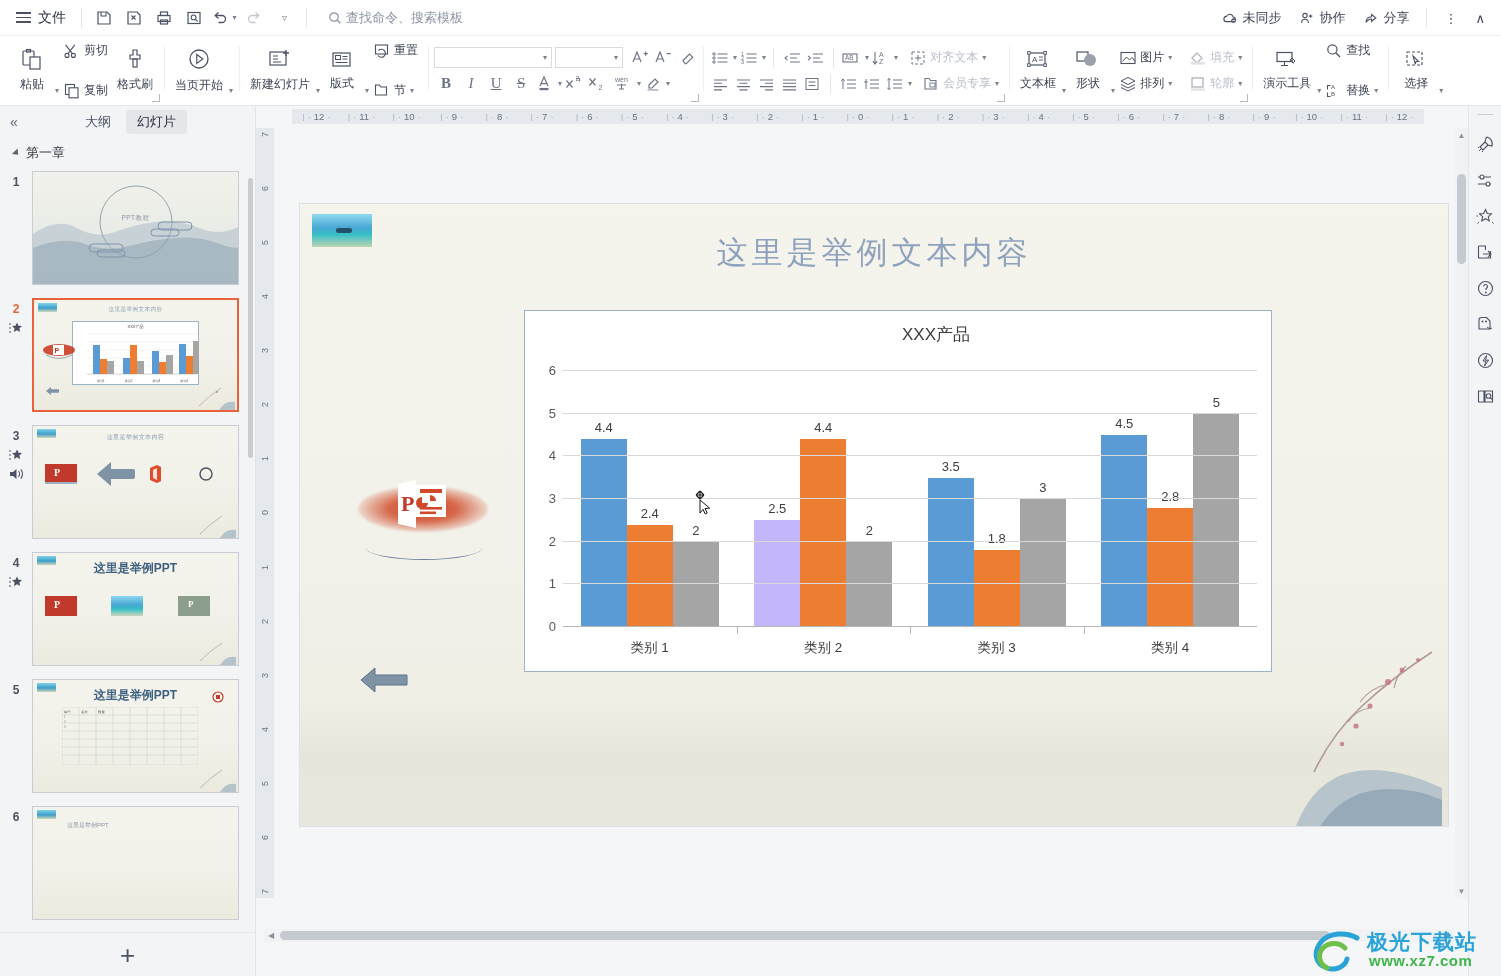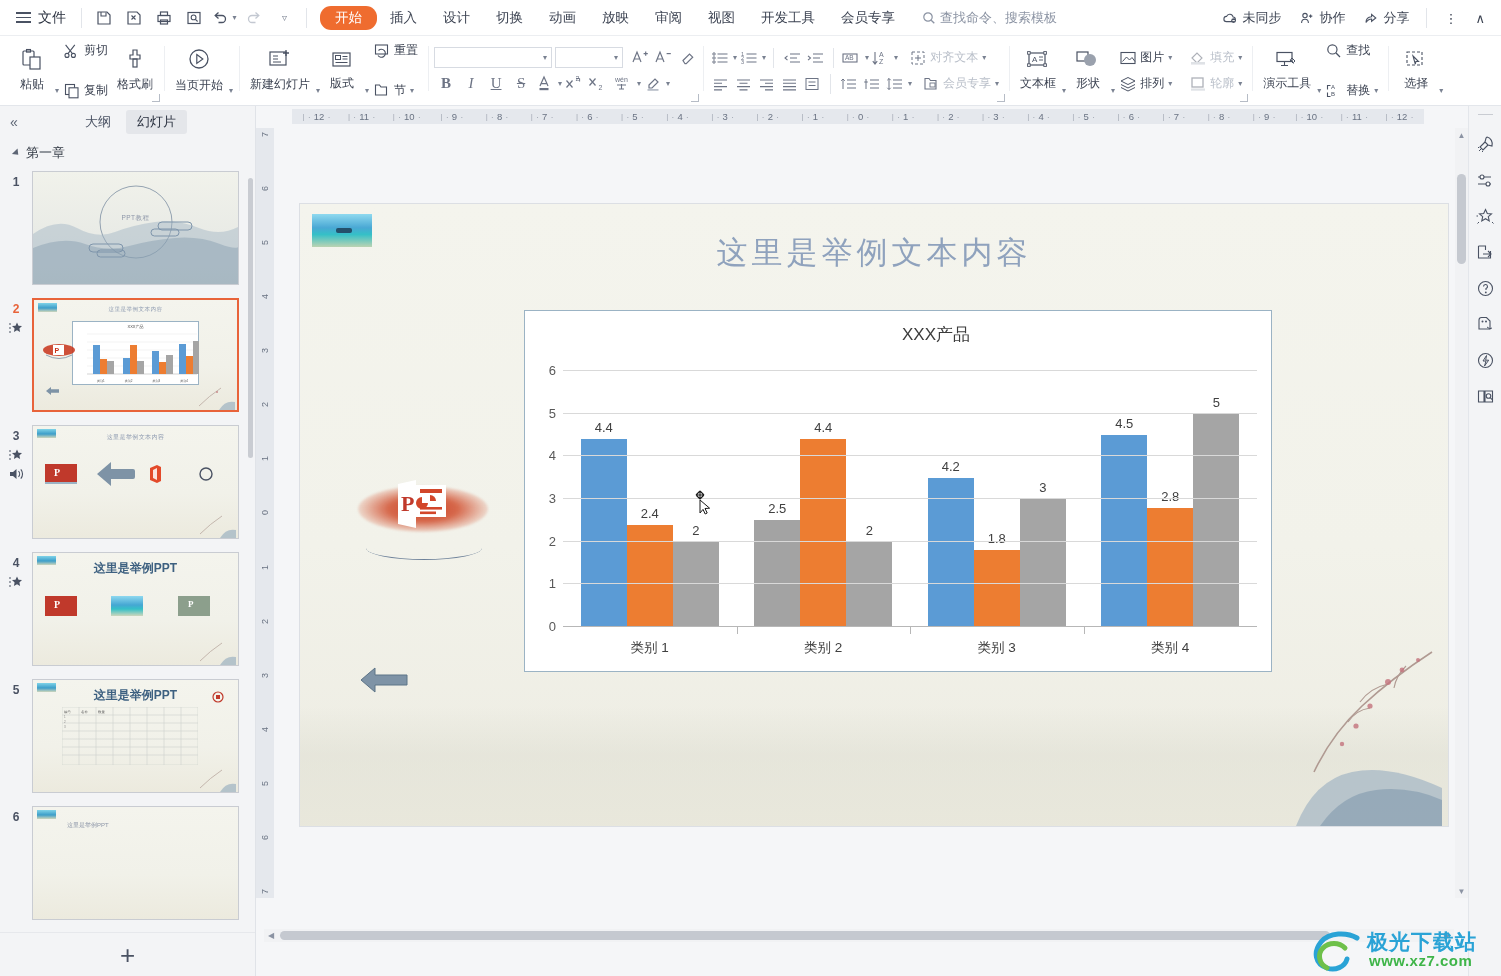--- a/index.html
+++ b/index.html
@@ -218,32 +218,20 @@
           <path d="M14 6.5H8a3.5 3.5 0 0 0 0 7h3.5" fill="none" stroke="#c3c8d1" stroke-width="1.3"></path>
           <path d="M11.5 3.5l3.3 3-3.3 3" fill="none" stroke="#c3c8d1" stroke-width="1.3"></path>
         </svg>
     </div>
     <div class="qicon">
         <span class="caret-sm" style="font-size:10px">▿</span>
       </div>
 
     <div class="mb-sep"></div>
 
-    <div class="tabs">
-      <div class="tab active">开始</div>
-      <div class="tab">插入</div>
-      <div class="tab">设计</div>
-      <div class="tab">切换</div>
-      <div class="tab">动画</div>
-      <div class="tab">放映</div>
-      <div class="tab">审阅</div>
-      <div class="tab">视图</div>
-      <div class="tab">开发工具</div>
-      <div class="tab">会员专享</div>
-    </div>
 
     <div class="searchbox">
       <svg width="14" height="14" viewBox="0 0 14 14">
           <circle cx="6" cy="6" r="4.2" fill="none" stroke="#8b93a3" stroke-width="1.2"></circle>
           <path d="M9.2 9.2L12.3 12.3" stroke="#8b93a3" stroke-width="1.3"></path>
         </svg>
       <span>查找命令、搜索模板</span>
     </div>
 
     <div class="mb-right">
@@ -1096,34 +1084,34 @@
                   </div>
                   <div class="bar" style="height: 40%; background: rgb(237, 125, 49);">
                     <span class="val">2.4</span>
                   </div>
                   <div class="bar" style="height: 33.3333%; background: rgb(165, 165, 165);">
                     <span class="val">2</span>
                   </div>
                   <div class="cat">类别 1</div>
                 </div>
                 <div class="group">
-                  <div class="bar" style="height: 41.6667%; background: #a3a3a3;">
+                  <div class="bar" style="height: 41.6667%; background: #c4b5fd;">
                     <span class="val">2.5</span>
                   </div>
                   <div class="bar" style="height: 73.3333%; background: rgb(237, 125, 49);">
                     <span class="val">4.4</span>
                   </div>
                   <div class="bar" style="height: 33.3333%; background: rgb(165, 165, 165);">
                     <span class="val">2</span>
                   </div>
                   <div class="cat">类别 2</div>
                 </div>
                 <div class="group">
                   <div class="bar" style="height: 58.3333%; background: rgb(91, 155, 213);">
-                    <span class="val">4.2</span>
+                    <span class="val">3.5</span>
                   </div>
                   <div class="bar" style="height: 30%; background: rgb(237, 125, 49);">
                     <span class="val">1.8</span>
                   </div>
                   <div class="bar" style="height: 50%; background: rgb(165, 165, 165);">
                     <span class="val">3</span>
                   </div>
                   <div class="cat">类别 3</div>
                 </div>
                 <div class="group">

